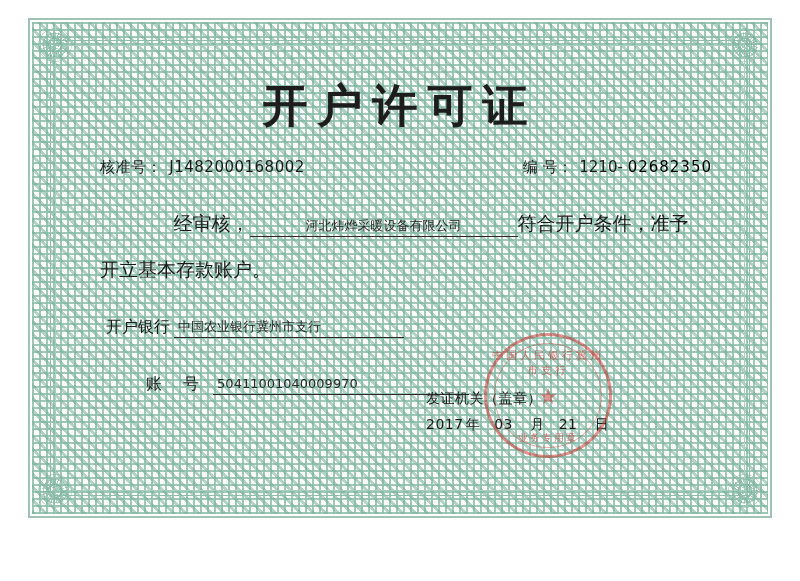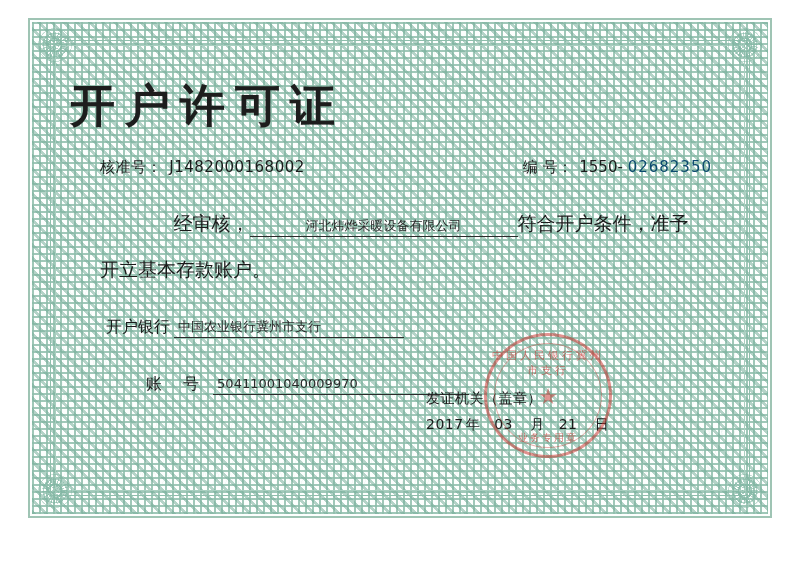--- a/index.html
+++ b/index.html
@@ -111,21 +111,21 @@
     position: absolute;
     left: 42px;
     top: 40px;
     right: 42px;
     bottom: 30px;
     font-family: "DejaVu Sans", sans-serif;
     color: #1b1b1b;
   }
 
   .title {
-    text-align: left;
+    text-align: center;
     font-family: "DejaVu Serif", serif;
     font-size: 45px;
     letter-spacing: 10px;
     font-weight: 700;
     color: #1d1d1d;
     margin-top: 18px;
     text-shadow: 0 0 1px rgba(0,0,0,0.35);
   }
 
   .row-nums {
@@ -134,21 +134,21 @@
     justify-content: space-between;
     align-items: flex-end;
     font-size: 15px;
     padding: 0 18px 0 30px;
   }
   .approve-no { letter-spacing: 0.5px; }
   .approve-no .lbl { margin-right: 2px; }
   .serial .lbl { margin-right: 2px; }
   .serial .dash { letter-spacing: 0; }
   .serial .red {
-    color: #0c4a6e;
+    color: #000000;
     letter-spacing: 1px;
   }
 
   .para1 {
     margin-top: 34px;
     padding-left: 62px;
     font-size: 19px;
     display: flex;
     align-items: flex-end;
     white-space: nowrap;
@@ -293,21 +293,21 @@
 
     <div class="title">开户许可证</div>
 
     <div class="row-nums">
       <div class="approve-no">
         <span class="lbl">核准号：</span>
         <span class="val">J1482000168002</span>
       </div>
       <div class="serial">
         <span class="lbl">编 号：</span>
-        <span class="dash">1550-</span>
+        <span class="dash">1210-</span>
         <span class="red">02682350</span>
       </div>
     </div>
 
     <div class="para1">
       <span class="lead">经审核，</span>
       <span class="fill fill-company">河北炜烨采暖设备有限公司</span>
       <span class="tail">符合开户条件，准予</span>
     </div>
 

